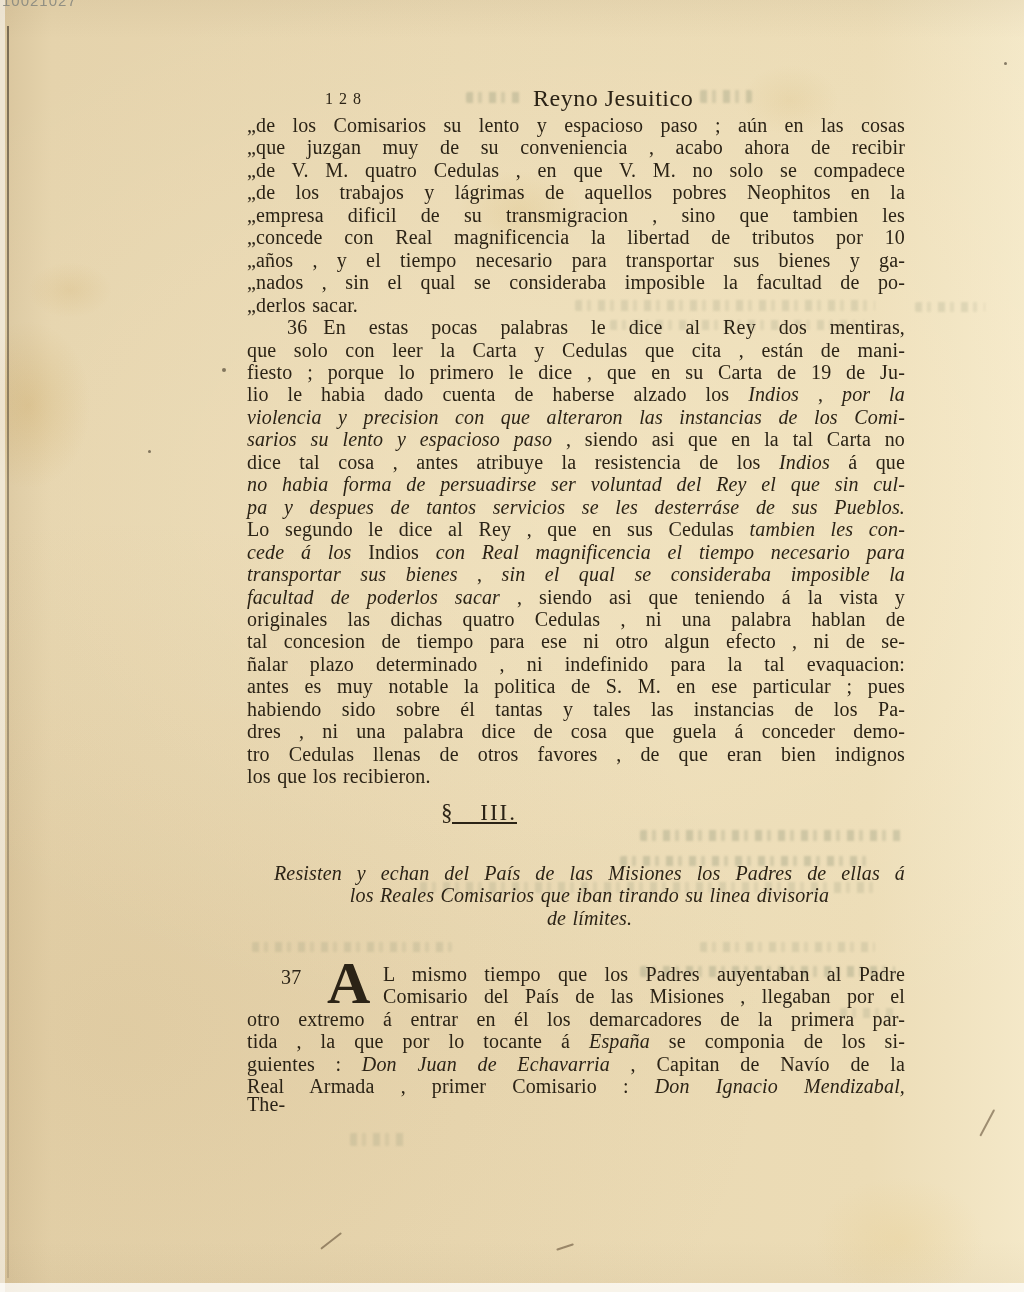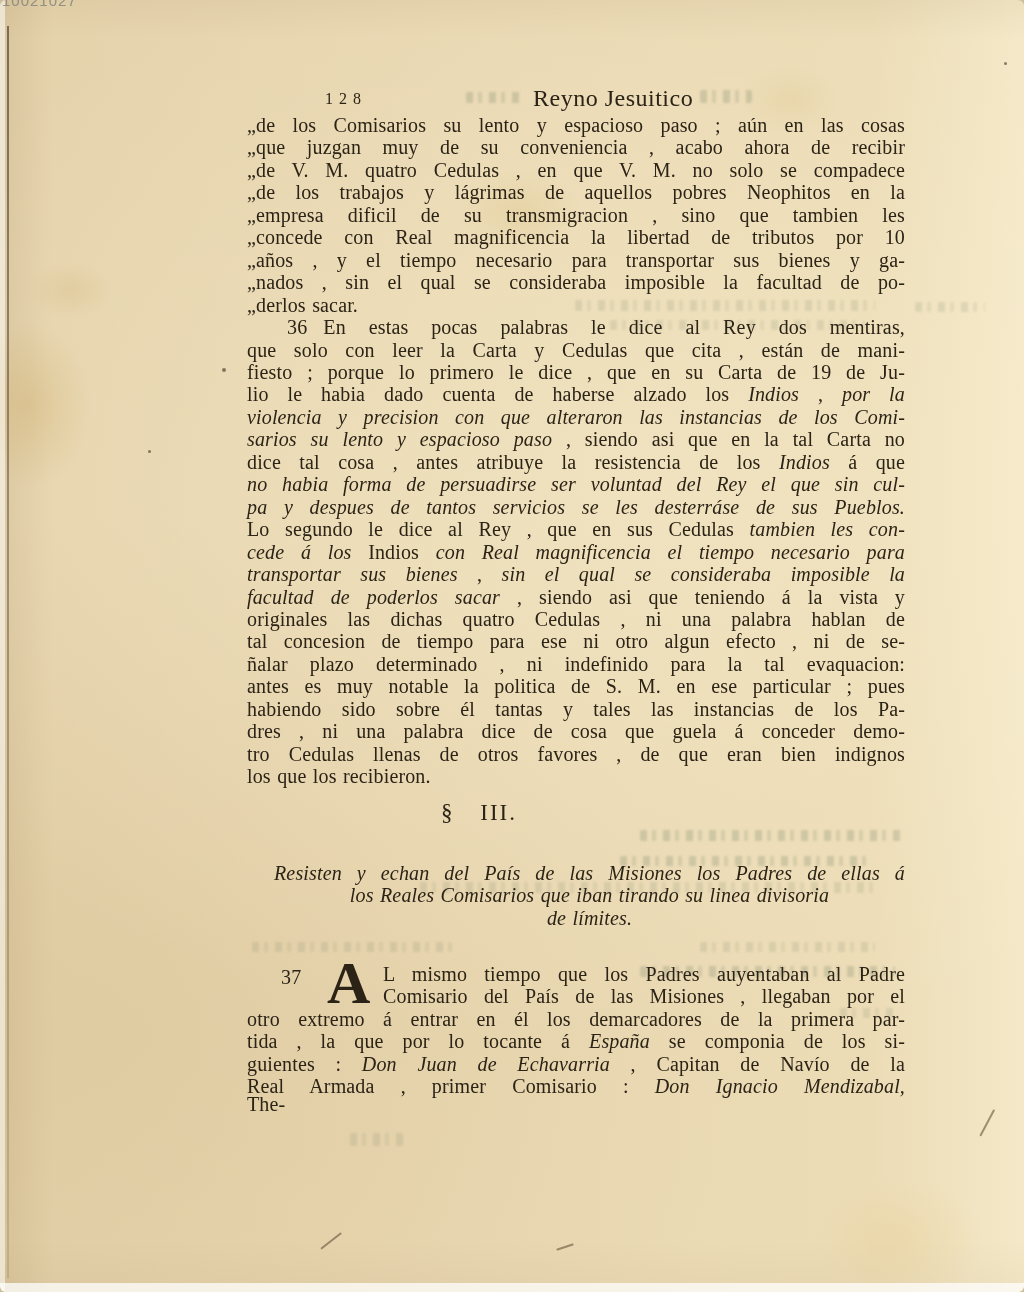--- a/index.html
+++ b/index.html
@@ -9,21 +9,20 @@
     color:#2b2316;
     background:
       radial-gradient(90px 60px at 520px 212px, rgba(197,158,62,0.14), transparent 70%),
       radial-gradient(70px 50px at 790px 100px, rgba(190,150,60,0.10), transparent 70%),
       radial-gradient(90px 120px at 28px 405px, rgba(186,138,48,0.20), transparent 70%),
       radial-gradient(60px 40px at 70px 290px, rgba(186,138,48,0.12), transparent 70%),
       radial-gradient(120px 90px at 900px 1240px, rgba(225,190,110,0.18), transparent 70%),
       radial-gradient(1400px 900px at 62% 38%, rgba(255,246,218,0.30), transparent 62%),
       radial-gradient(1000px 800px at 12% 80%, rgba(170,130,70,0.10), transparent 65%),
       linear-gradient(90deg,#d9c59d 0%,#e5d3ac 5%,#e9d8b2 45%,#ecdcb6 85%,#f4e8c8 100%);
-    border-radius: 6px;
   }
   .page::after{ 
     content:"";position:absolute;inset:0;pointer-events:none;
     background:linear-gradient(180deg,rgba(120,95,55,0.06) 0,transparent 3%,transparent 96%,rgba(120,95,55,0.05) 100%);
   }
   .edge-white-left{position:absolute;left:0;top:0;bottom:0;width:5px;background:rgba(255,255,255,0.55);z-index:4;}
   .edge-white-bottom{position:absolute;left:0;right:0;bottom:0;height:9px;background:rgba(255,255,255,0.75);z-index:4;}
   .edge-line{position:absolute;left:7px;top:26px;bottom:14px;width:2px;background:linear-gradient(180deg,rgba(70,60,45,0.65),rgba(70,60,45,0.35) 60%,rgba(70,60,45,0.15));z-index:3;}
   .scan-id{position:absolute;left:2px;top:-8px;font-family:"Liberation Sans","DejaVu Sans",sans-serif;
     font-size:15px;color:#84857d;letter-spacing:1px;opacity:0.85;z-index:5;}
@@ -36,21 +35,21 @@
   .text-block{position:absolute;left:247px;top:114px;width:658px;z-index:2;
     font-size:20px;line-height:22.45px;letter-spacing:0.15px;word-spacing:1.2px;}
   .line{text-align:justify;text-align-last:justify;white-space:normal;}
   .line.end{text-align-last:left;}
   .line.center{text-align:center;text-align-last:center;}
   .line.indent{padding-left:40px;}
   .line.dc{padding-left:136px;}
   .it{font-style:italic;}
   .pnum{margin-right:16px;}
 
-  .block.section{margin-top:14px;height:26px;font-size:23px;text-align:center;position:relative;left:-97px;word-spacing:18px;letter-spacing:2px;}
+  .block.section{margin-top:14px;height:26px;font-size:23px;text-align:center;position:relative;left:-97px;word-spacing:18px;letter-spacing:2px;text-decoration:underline;}
   .block.subtitle{margin-top:34px;font-style:italic;margin-left:27px;}
   .block.dropcap-para{margin-top:34px;position:relative;}
   .pnum-abs{position:absolute;left:34px;top:3px;font-size:20px;}
   .dropcap{position:absolute;left:80px;top:-3px;font-size:60px;line-height:46px;font-weight:600;}
   .block.catchword{margin-top:-5px;text-align:left;padding-right:12px;}
 
   
   .ghost{position:absolute;height:11px;border-radius:2px;z-index:1;opacity:0.5;filter:blur(1.3px);
     background:repeating-linear-gradient(90deg,rgba(125,135,108,0.55) 0 7px,transparent 7px 12px,rgba(125,135,108,0.4) 12px 16px,transparent 16px 23px);}
   .ghost.soft{opacity:0.32;}

